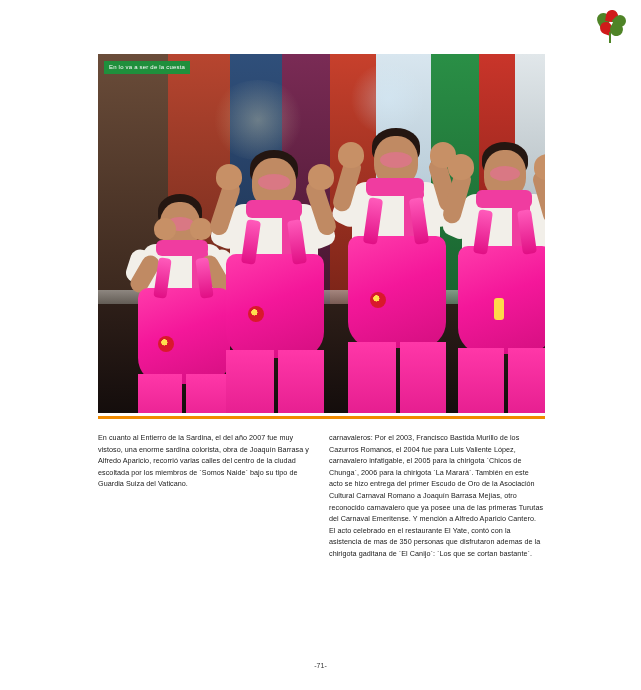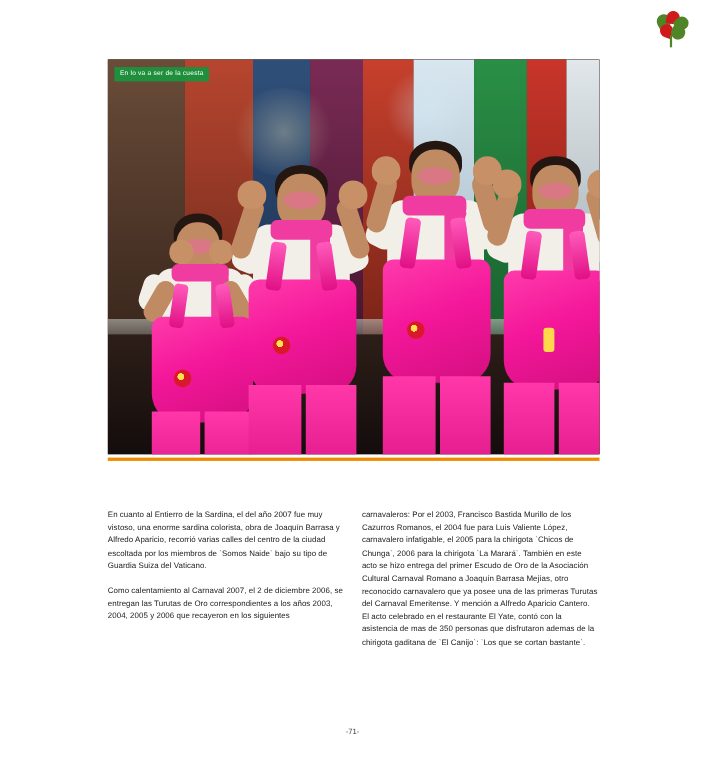--- a/index.html
+++ b/index.html
@@ -193,21 +193,20 @@
   #body-columns {
     position: absolute;
     left: 98px;
     top: 432px;
     width: 447px;
     display: flex;
     gap: 16px;
   }
   .column {
     width: 215px;
-    margin-top: 30px;
   }
   .para {
     font-size: 7.2px;
     line-height: 11.6px;
     color: #1a1a1a;
     text-align: left;
     margin: 0 0 11px 0;
     letter-spacing: .05px;
   }
 
@@ -334,20 +333,19 @@
     <div class="pants-leg" style="left:410px; top:294px; width:44px;  height:110px;"></div>
   </div>
 </div>
 
 <div id="photo-caption">En lo va a ser de la cuesta</div>
 <div id="photo-rule"></div>
 
 <div id="body-columns">
   <div class="column">
     <p class="para">En cuanto al Entierro de la Sardina, el del año 2007 fue muy vistoso, una enorme sardina colorista, obra de Joaquín Barrasa y Alfredo Aparicio, recorrió varias calles del centro de la ciudad escoltada por los miembros de `Somos Naide` bajo su tipo de Guardia Suiza del Vaticano.</p>
-    <p class="para">Como calentamiento al Carnaval 2007, el 2 de diciembre 2006, se entregan las Turutas de Oro correspondientes a los años 2003, 2004, 2005 y 2006 que recayeron en los siguientes</p>
   </div>
   <div class="column">
     <p class="para">carnavaleros: Por el 2003, Francisco Bastida Murillo de los Cazurros Romanos, el 2004 fue para Luis Valiente López, carnavalero infatigable, el 2005 para la chirigota `Chicos de Chunga`, 2006 para la chirigota `La Marará`. También en este acto se hizo entrega del primer Escudo de Oro de la Asociación Cultural Carnaval Romano a Joaquín Barrasa Mejías, otro reconocido carnavalero que ya posee una de las primeras Turutas del Carnaval Emeritense. Y mención a Alfredo Aparicio Cantero. El acto celebrado en el restaurante El Yate, contó con la asistencia de mas de 350 personas que disfrutaron ademas de la chirigota gaditana de `El Canijo`: `Los que se cortan bastante`.</p>
   </div>
 </div>
 
 <div id="page-folio">-71-</div>
 
 </body></html>

